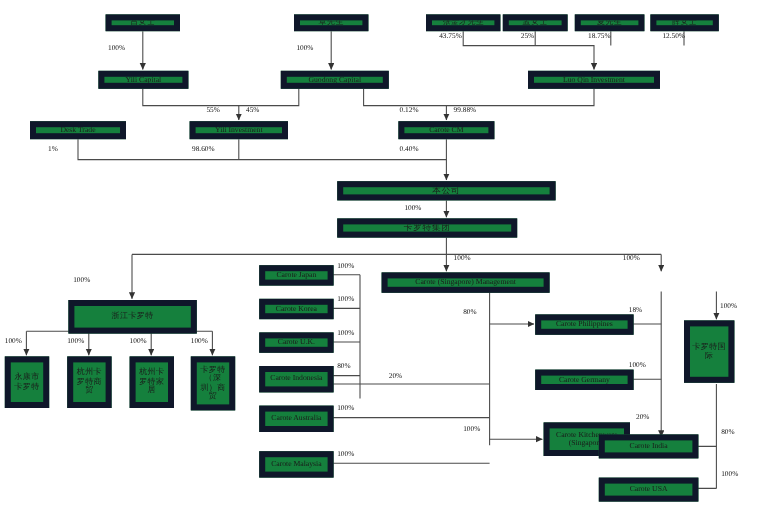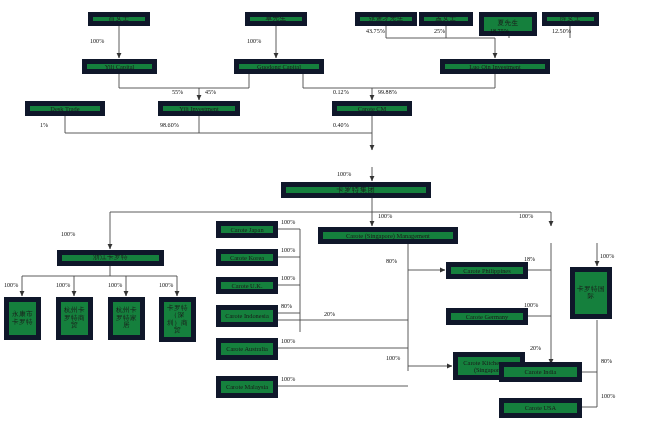--- a/index.html
+++ b/index.html
@@ -126,21 +126,21 @@
   </div>
   <div class="node" style="left:245px;top:12px;width:62px;height:14px;">
     <span class="cn">章先生</span>
   </div>
   <div class="node" style="left:355px;top:12px;width:62px;height:14px;font-style:italic;">
     <span class="cn">张金才先生</span>
   </div>
   <div class="node" style="left:419px;top:12px;width:54px;height:14px;">
     <span class="cn">孟女士</span>
   </div>
-  <div class="node" style="left:479px;top:12px;width:58px;height:24px;">
+  <div class="node" style="left:479px;top:12px;width:58px;height:14px;">
     <span class="cn">夏先生</span>
   </div>
   <div class="node" style="left:542px;top:12px;width:57px;height:14px;">
     <span class="cn">薛女士</span>
   </div>
 
   <div class="pct" style="left:90px;top:38px;">100%</div>
   <div class="pct" style="left:247px;top:38px;">100%</div>
   <div class="pct" style="left:366px;top:28px;">43.75%</div>
   <div class="pct" style="left:434px;top:28px;">25%</div>
@@ -169,31 +169,34 @@
     <span class="en">Yili Investment</span>
   </div>
   <div class="node" style="left:332px;top:101px;width:80px;height:15px;">
     <span class="en">Carote CM</span>
   </div>
 
   <div class="pct" style="left:40px;top:122px;">1%</div>
   <div class="pct" style="left:160px;top:122px;">98.60%</div>
   <div class="pct" style="left:333px;top:122px;">0.40%</div>
 
+  <div class="node" style="left:281px;top:151px;width:182px;height:16px;">
+    <span class="cn-lg">本公司</span>
+  </div>
   <div class="pct" style="left:337px;top:171px;">100%</div>
 
   <div class="node" style="left:281px;top:182px;width:150px;height:16px;">
     <span class="cn-lg">卡罗特集团</span>
   </div>
 
   <div class="pct" style="left:61px;top:231px;">100%</div>
   <div class="pct" style="left:378px;top:213px;">100%</div>
   <div class="pct" style="left:519px;top:213px;">100%</div>
 
-  <div class="node" style="left:57px;top:250px;width:107px;height:16px;">
+  <div class="node" style="left:57px;top:250px;width:107px;height:28px;">
     <span class="cn">浙江卡罗特</span>
   </div>
 
   <div class="pct" style="left:4px;top:282px;">100%</div>
   <div class="pct" style="left:56px;top:282px;">100%</div>
   <div class="pct" style="left:108px;top:282px;">100%</div>
   <div class="pct" style="left:159px;top:282px;">100%</div>
 
   <div class="node" style="left:4px;top:297px;width:37px;height:43px;">
     <span class="cn">永康市卡罗特</span>

